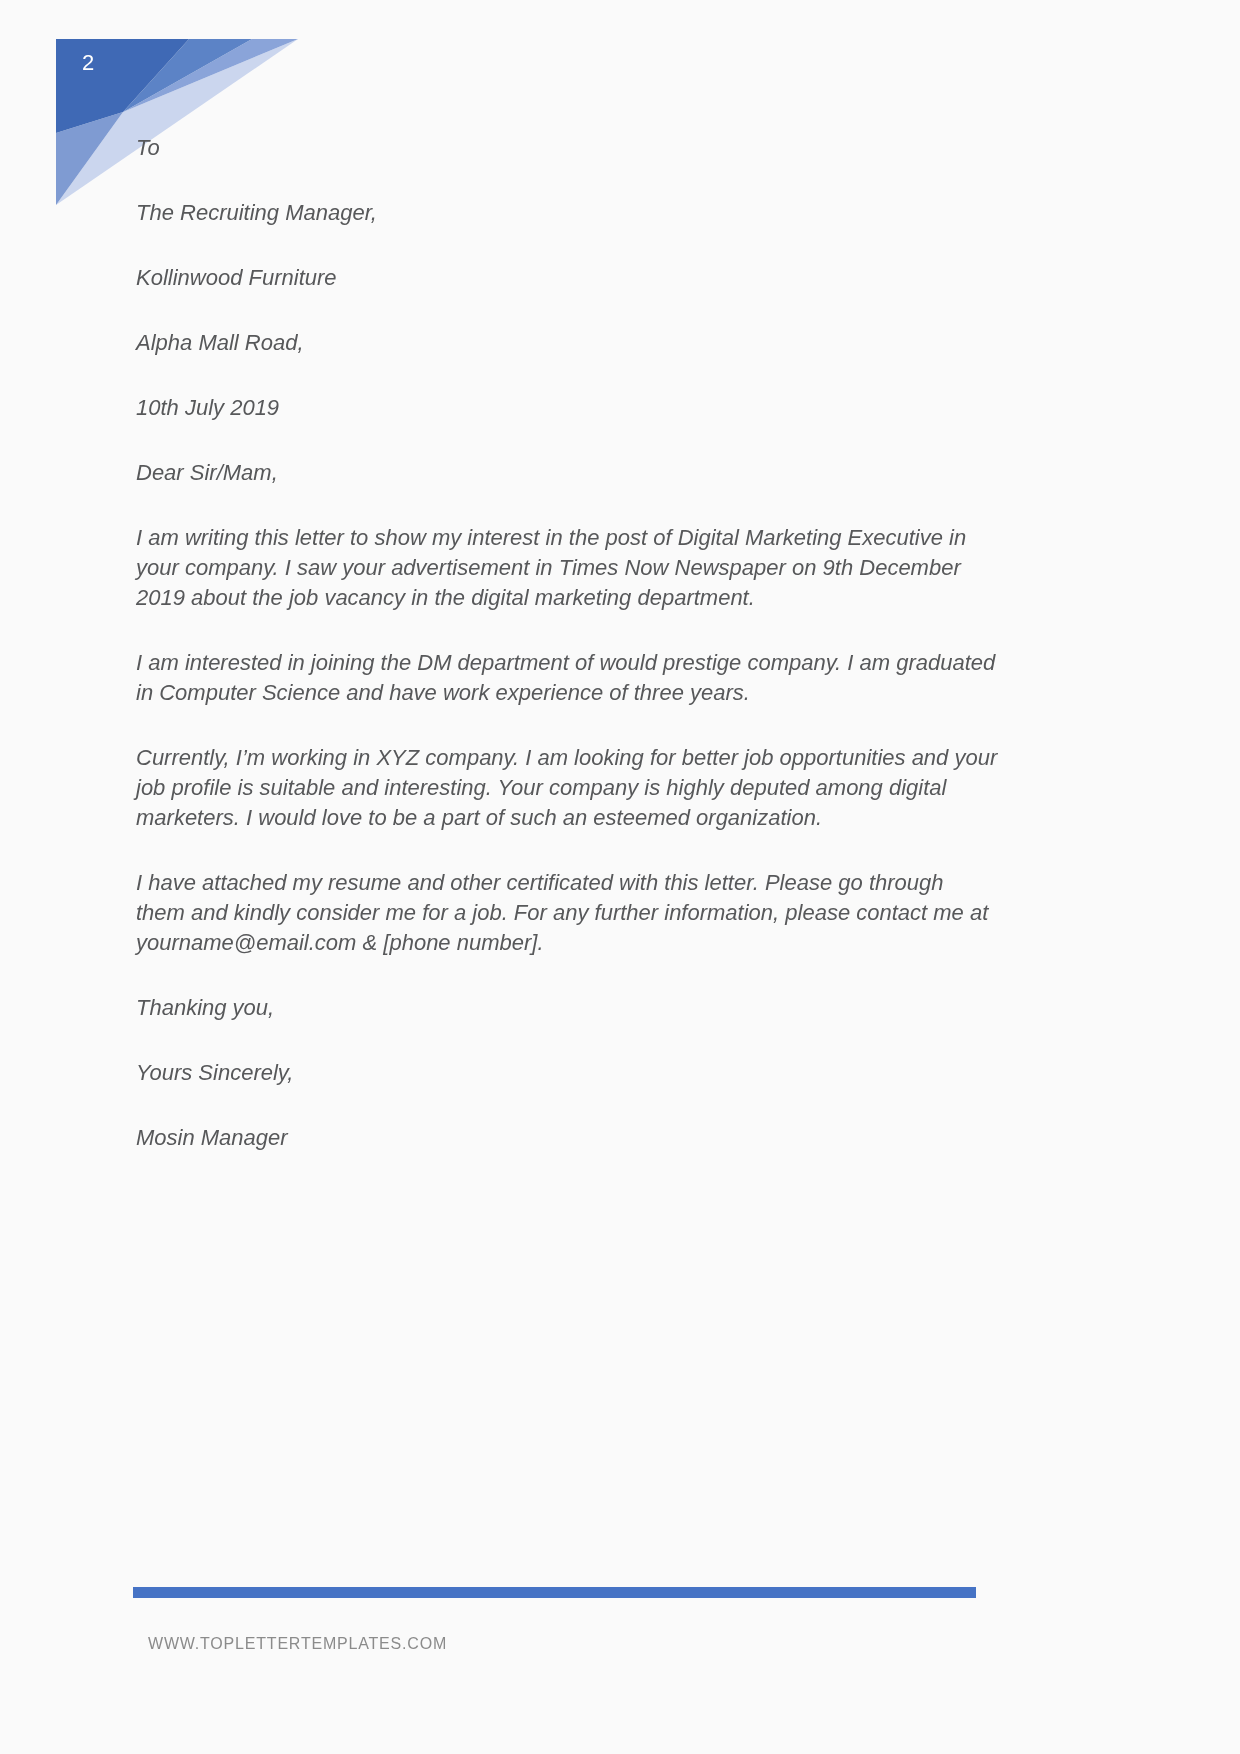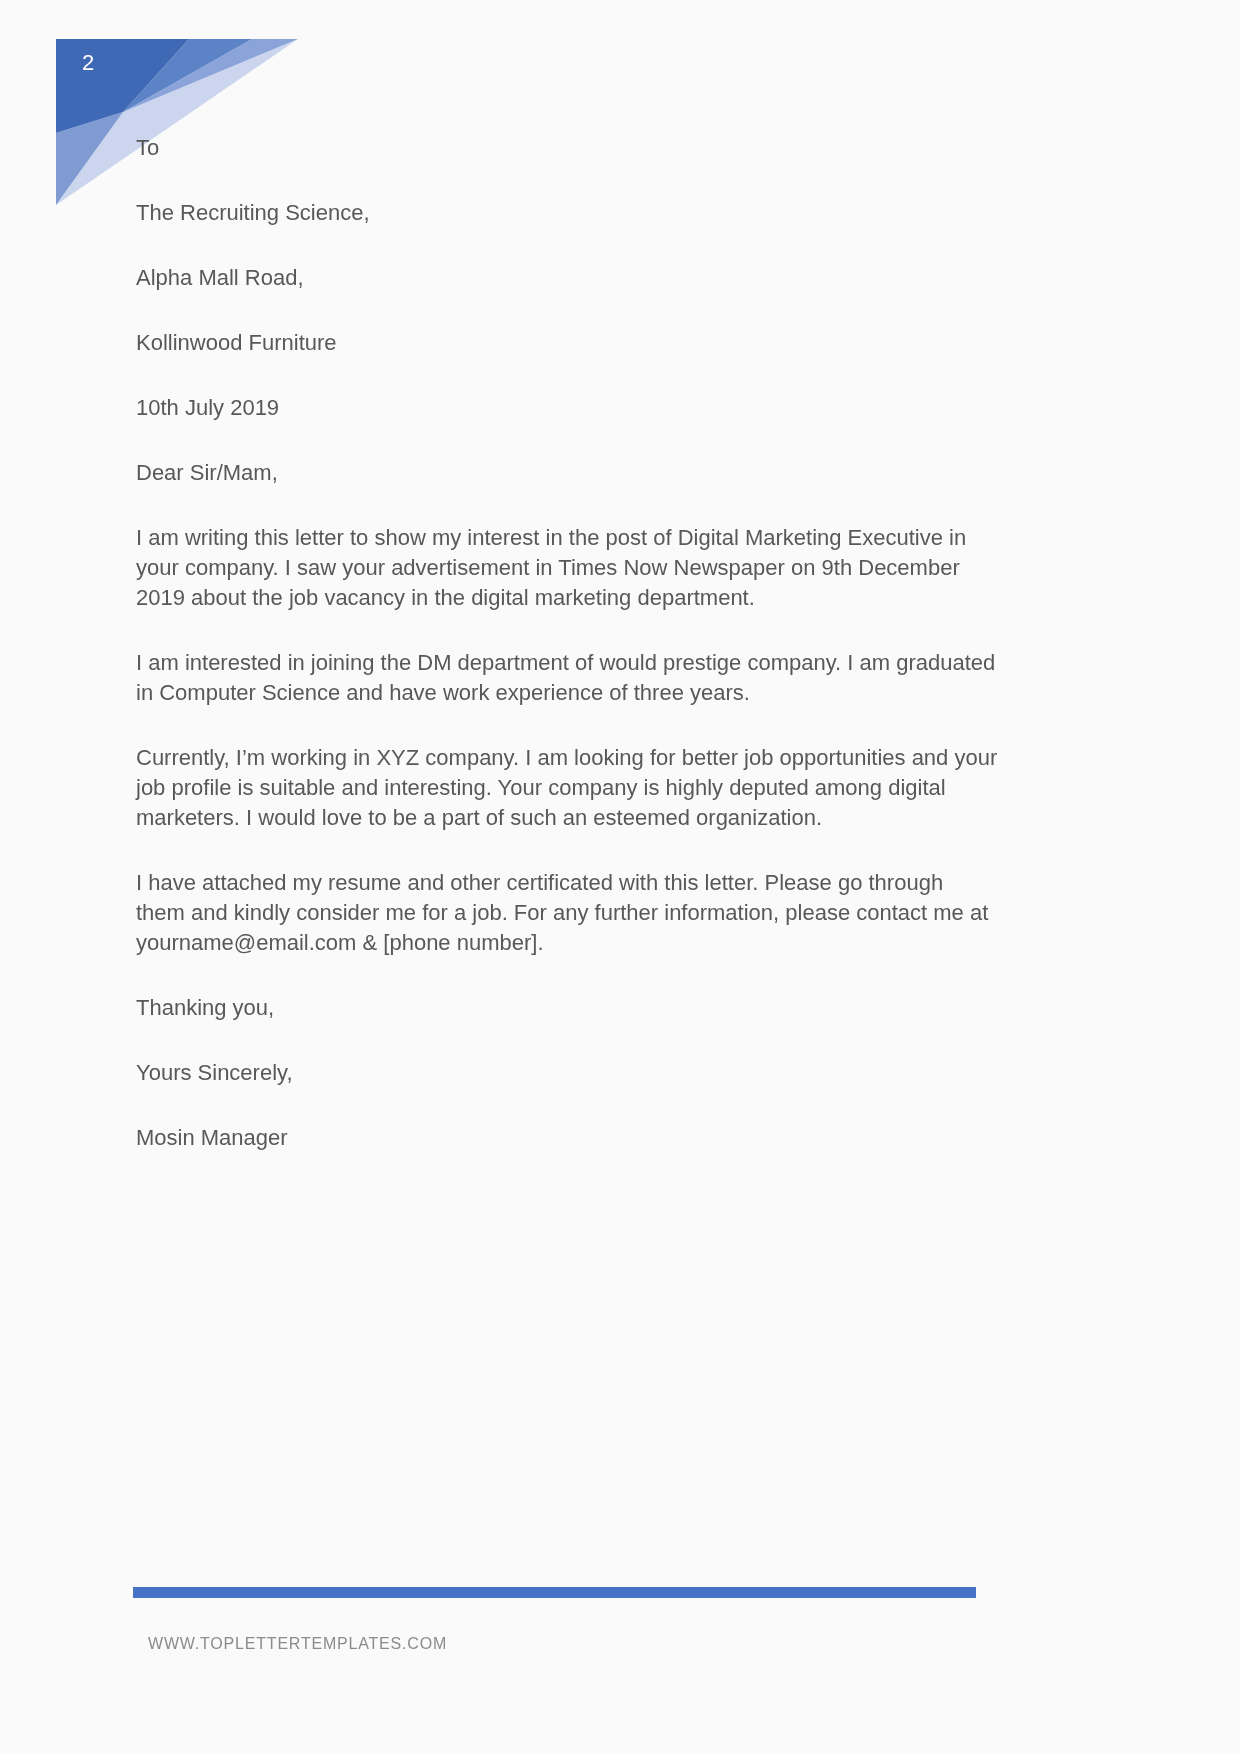--- a/index.html
+++ b/index.html
@@ -45,20 +45,21 @@
     line-height: 1;
   }
   .letter {
     position: absolute;
     left: 136px;
     top: 133px;
     width: 862px;
     color: var(--text-color);
     font-size: 22px;
     line-height: 30px;
+    font-style: italic;
   }
   .letter p {
     margin: 0 0 35px 0;
   }
   .footer-bar {
     position: absolute;
     left: 133px;
     top: 1587px;
     width: 843px;
     height: 11px;
@@ -86,23 +87,23 @@
       <polygon points="0,94 67,73 0,166" fill="var(--deco-5)"></polygon>
       <polygon points="196,0 242,0 67,73" fill="var(--deco-3)"></polygon>
       <polygon points="133,0 196,0 67,73" fill="var(--deco-2)"></polygon>
       <polygon points="0,0 133,0 67,73 0,94" fill="var(--deco-1)"></polygon>
     </svg>
     <div class="page-number">2</div>
   </div>
 
   <div class="letter">
     <p>To</p>
-    <p>The Recruiting Science,</p>
+    <p>The Recruiting Manager,</p>
+    <p>Kollinwood Furniture</p>
     <p>Alpha Mall Road,</p>
-    <p>Kollinwood Furniture</p>
     <p>10th July 2019</p>
     <p>Dear Sir/Mam,</p>
     <p>I am writing this letter to show my interest in the post of Digital Marketing Executive in your company. I saw your advertisement in Times Now Newspaper on 9th December 2019 about the job vacancy in the digital marketing department.</p>
     <p>I am interested in joining the DM department of would prestige company. I am graduated in Computer Science and have work experience of three years.</p>
     <p>Currently, I’m working in XYZ company. I am looking for better job opportunities and your job profile is suitable and interesting. Your company is highly deputed among digital marketers. I would love to be a part of such an esteemed organization.</p>
     <p>I have attached my resume and other certificated with this letter. Please go through them and kindly consider me for a job. For any further information, please contact me at yourname@email.com &amp; [phone number].</p>
     <p>Thanking you,</p>
     <p>Yours Sincerely,</p>
     <p>Mosin Manager</p>
   </div>

